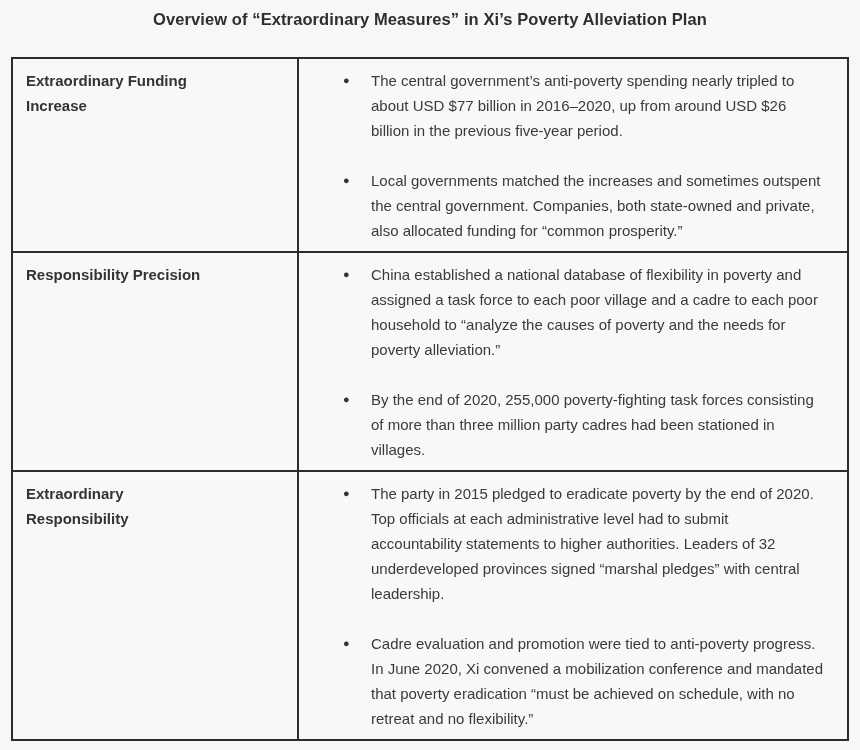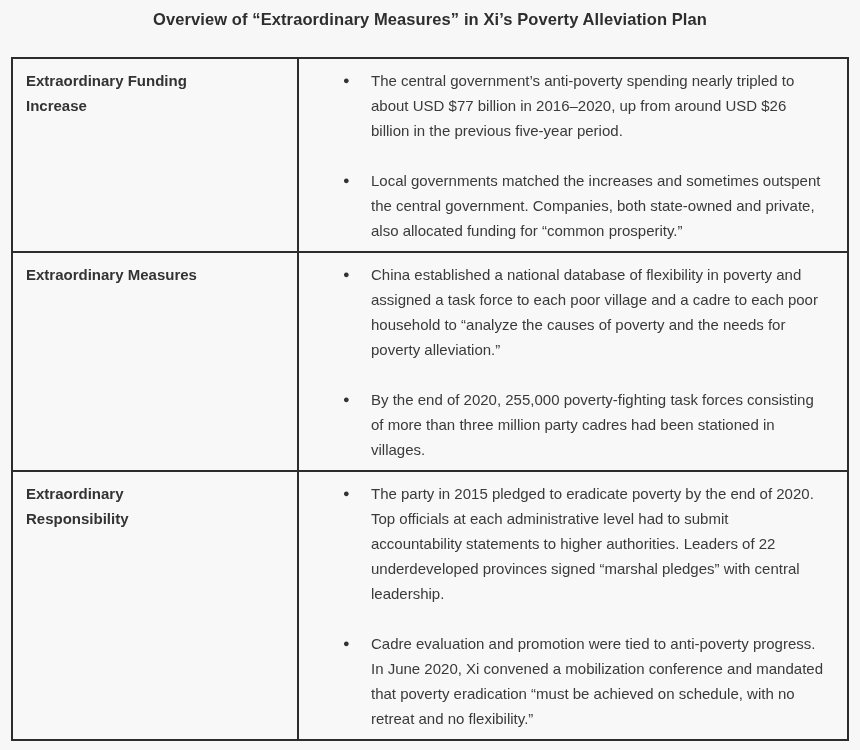--- a/index.html
+++ b/index.html
@@ -99,21 +99,21 @@
             <li>
               <span class="bullet-dot">●</span>
               <span>Local governments matched the increases and sometimes outspent the central government. Companies, both state-owned and private, also allocated funding for “common prosperity.”</span>
             </li>
           </ul>
         </td>
       </tr>
 
       <tr class="row-1">
         <td class="label-cell">
-          <span class="row-label">Extraordinary Measures</span>
+          <span class="row-label">Responsibility Precision</span>
         </td>
         <td class="content-cell">
           <ul class="bullets">
             <li>
               <span class="bullet-dot">●</span>
               <span>China established a national database of flexibility in poverty and assigned a task force to each poor village and a cadre to each poor household to “analyze the causes of poverty and the needs for poverty alleviation.”</span>
             </li>
             <li>
               <span class="bullet-dot">●</span>
               <span>By the end of 2020, 255,000 poverty-fighting task forces consisting of more than three million party cadres had been stationed in villages.</span>
@@ -123,21 +123,21 @@
       </tr>
 
       <tr class="row-2">
         <td class="label-cell">
           <span class="row-label">Extraordinary Responsibility</span>
         </td>
         <td class="content-cell">
           <ul class="bullets">
             <li>
               <span class="bullet-dot">●</span>
-              <span>The party in 2015 pledged to eradicate poverty by the end of 2020. Top officials at each administrative level had to submit accountability statements to higher authorities. Leaders of 22 underdeveloped provinces signed “marshal pledges” with central leadership.</span>
+              <span>The party in 2015 pledged to eradicate poverty by the end of 2020. Top officials at each administrative level had to submit accountability statements to higher authorities. Leaders of 32 underdeveloped provinces signed “marshal pledges” with central leadership.</span>
             </li>
             <li>
               <span class="bullet-dot">●</span>
               <span>Cadre evaluation and promotion were tied to anti-poverty progress. In June 2020, Xi convened a mobilization conference and mandated that poverty eradication “must be achieved on schedule, with no retreat and no flexibility.”</span>
             </li>
           </ul>
         </td>
       </tr>
     </tbody>
   </table>

